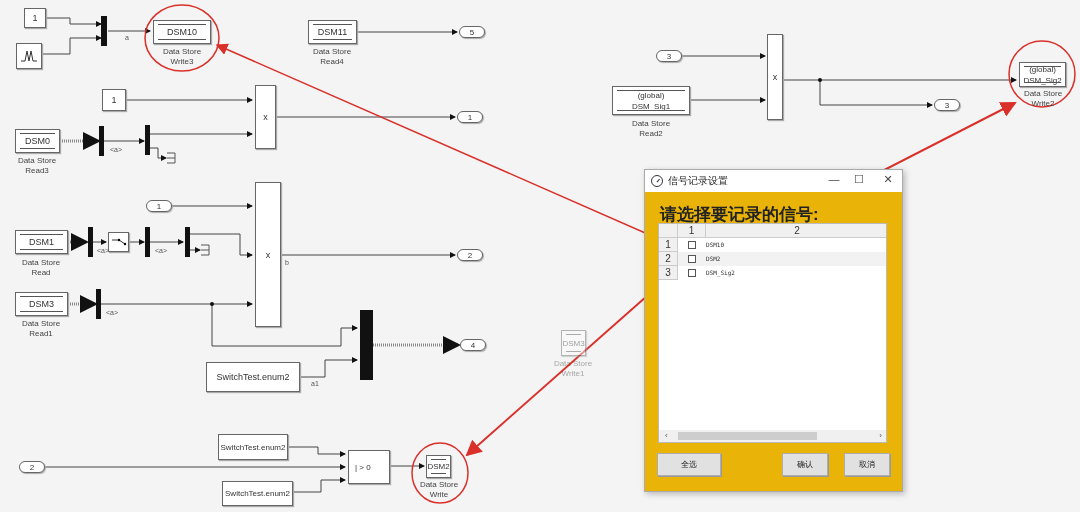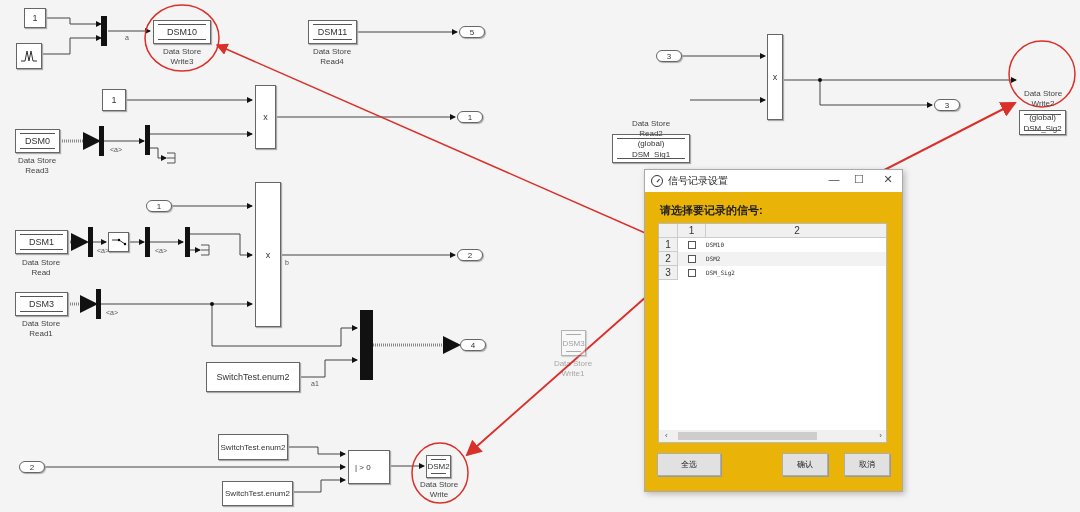--- a/index.html
+++ b/index.html
@@ -4,37 +4,37 @@
 <style>
   html, body { margin:0; padding:0; }
   body { width:1080px; height:512px; background:#f4f4f4; position:relative; overflow:hidden;
          font-family:"Liberation Sans", sans-serif; color:#333; }
   #canvas { position:absolute; left:0; top:0; width:1080px; height:512px; }
   .blk { position:absolute; background:#fff; border:1px solid #666; box-shadow:1px 1px 1px #aaa;
          font-size:9px; display:flex; align-items:center; justify-content:center; box-sizing:border-box; }
   .ds { border:1px solid #666; }
   .ds::before, .ds::after { content:""; position:absolute; left:4px; right:4px; height:0; border-top:1px solid #555; }
   .ds::before { top:3px; } .ds::after { bottom:3px; }
-  .ds.global { flex-direction:column; line-height:11px; font-size:8px;margin-top:48px; }
+  .ds.global { flex-direction:column; line-height:11px; font-size:8px; }
   .cap { position:absolute; font-size:8px; text-align:center; line-height:10px; color:#444; width:80px; }
   .port { position:absolute; height:12px; width:26px; border:1px solid #666; border-radius:7px; background:#fff;
           font-size:8px; display:flex; align-items:center; justify-content:center; box-shadow:1px 1px 1px #aaa; box-sizing:border-box; }
   .bar { position:absolute; background:#111; }
   .sig { position:absolute; font-size:7px; color:#555; }
   .faded { opacity:0.45; }
 
   
   #dlg { position:absolute; left:644px; top:169px; width:259px; height:323px; background:#eab308;
          border:1px solid #aaa; box-shadow:2px 2px 6px rgba(0,0,0,0.25); box-sizing:border-box; }
   #dlg .titlebar { position:absolute; left:0; top:0; right:0; height:22px; background:#fff; display:flex; align-items:center; }
   #dlg .ticon { width:10px; height:10px; border:1.5px solid #334; border-radius:50%; margin-left:6px; position:relative; }
   #dlg .ticon::after { content:""; position:absolute; left:4px; top:2px; width:2px; height:4px; border-right:1.2px solid #334; transform:rotate(40deg); }
   #dlg .ttext { font-size:10px; margin-left:5px; color:#222; }
   #dlg .tbtn { position:absolute; top:3px; font-size:11px; color:#444; width:20px; text-align:center; cursor:default; }
-  #dlg .prompt { position:absolute; left:15px; top:33px; font-size:11px; font-weight:bold; color:#222; }
+  #dlg .prompt { position:absolute; left:15px; top:33px; font-size:17px; font-weight:bold; color:#222; }
   #dlg .grid { position:absolute; left:13px; top:53px; width:229px; height:220px; background:#fff; border:1px solid #bbb; box-sizing:border-box; overflow:hidden; }
   .gh { position:absolute; top:0; height:14px; background:#f0f0f0; border-bottom:1px solid #ccc; border-right:1px solid #ccc; font-size:10px; text-align:center; line-height:14px; box-sizing:border-box; }
   .grow { position:absolute; left:0; right:0; height:14px; font-size:6px; }
   .grow .rn { position:absolute; left:0; width:19px; height:14px; background:#f0f0f0; border-right:1px solid #ccc; border-bottom:1px solid #ccc; font-size:10px; text-align:center; line-height:14px; box-sizing:border-box; }
   .grow .cb { position:absolute; left:29px; top:3px; width:8px; height:8px; border:1px solid #555; background:#fff; box-sizing:border-box; }
   .grow .nm { position:absolute; left:47px; top:3px; font-family:"DejaVu Sans Mono", monospace; font-size:6px; color:#333; }
   .hscroll { position:absolute; left:0; right:0; bottom:0; height:12px; background:#f0f0f0; }
   .hscroll .thumb { position:absolute; left:19px; width:139px; top:2px; height:8px; background:#cdcdcd; }
   .hscroll .arr { position:absolute; top:0; font-size:8px; color:#555; line-height:12px; }
   .dbtn { position:absolute; top:283px; height:23px; background:#e1e1e1; border:1px solid #adadad; box-sizing:border-box; font-size:8px; display:flex; align-items:center; justify-content:center; color:#222; box-shadow:1px 1px 0 #999; }

